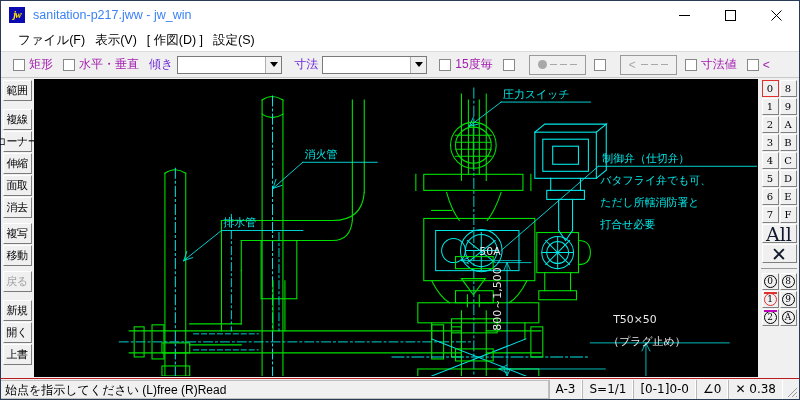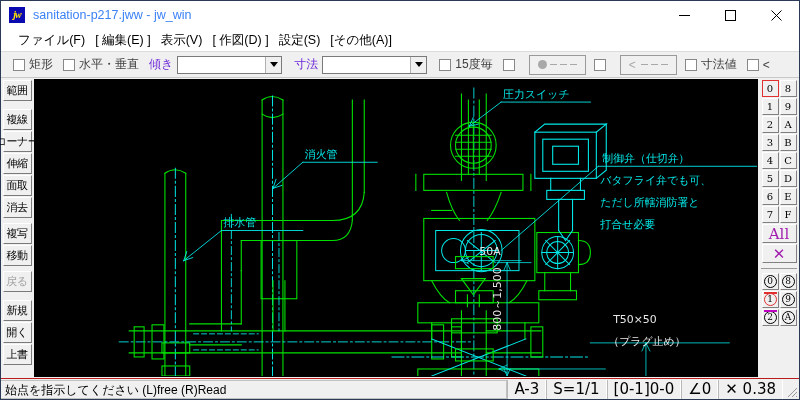--- a/index.html
+++ b/index.html
@@ -90,21 +90,21 @@
     border-bottom: 1px solid #c8c8c8;
   }
   .chk-group { display: flex; align-items: center; margin-right: 10px; }
   .chkbox {
     width: 12px; height: 12px;
     border: 1px solid #888;
     background: #ffffff;
     margin-right: 4px;
     flex: 0 0 12px;
   }
-  .chk-label { font-size: 12px; color: #404040; white-space: nowrap; text-align: right; }
+  .chk-label { font-size: 12px; color: #a21caf; white-space: nowrap; text-align: right; }
   .tb-label { font-size: 12px; color: #6d28d9; margin-right: 4px; white-space: nowrap; }
   .combo {
     height: 18px;
     background: #ffffff;
     border: 1px solid #7a7a7a;
     display: flex;
     align-items: stretch;
     margin-right: 12px;
   }
   .combo .cval { flex: 1; font-size: 11px; padding-left: 3px; line-height: 16px; color:#000; }
@@ -214,22 +214,22 @@
   }
   .lbtn.sel { outline: 1.5px solid #e03030; outline-offset: -1px; }
   .lbtn-wide {
     width: 35px; height: 19px;
     background: #f0f0f0;
     border-top: 1px solid #ffffff;
     border-left: 1px solid #ffffff;
     border-right: 1px solid #808080;
     border-bottom: 1px solid #808080;
     display: flex; align-items: center; justify-content: center;
-    font-size: 15px;
-    color: #a21caf;
+    font-size: 19px;
+    color: #0f172a;
     margin-bottom: 1px;
     font-family: "DejaVu Serif", serif;
   }
   .gbtn {
     width: 17px; height: 17px;
     background: #f0f0f0;
     border-top: 1px solid #ffffff;
     border-left: 1px solid #ffffff;
     border-right: 1px solid #808080;
     border-bottom: 1px solid #808080;
@@ -267,21 +267,21 @@
     color: #000;
     padding-left: 4px;
     border: 1px solid #c0c0c0;
     border-left: none;
     height: 19px;
     line-height: 18px;
     background: #f0f0f0;
     white-space: nowrap;
   }
   .status-cell {
-    font-size: 15px;
+    font-size: 12px;
     color: #000;
     height: 19px;
     line-height: 18px;
     padding: 0 6px;
     border-left: 1px solid #b8b8b8;
     border-right: 1px solid #ffffff;
     display: flex; align-items: center; justify-content: center;
     white-space: nowrap;
     font-family: "DejaVu Sans", sans-serif;
   }
@@ -314,25 +314,23 @@
         <svg width="13" height="13" viewBox="0 0 13 13">
             <line x1="1.5" y1="1.5" x2="11.5" y2="11.5" stroke="#000" stroke-width="1"></line>
             <line x1="11.5" y1="1.5" x2="1.5" y2="11.5" stroke="#000" stroke-width="1"></line>
           </svg>
       </div>
     </div>
   </div>
 
   <div class="menubar">
     <div class="menu-item">ファイル(F)</div>
-    <div class="menu-item">[ 編集(E) ]</div>
     <div class="menu-item">表示(V)</div>
     <div class="menu-item">[ 作図(D) ]</div>
     <div class="menu-item">設定(S)</div>
-    <div class="menu-item">[その他(A)]</div>
   </div>
 
   <div class="toolbar">
     <div class="chk-group">
       <div class="chkbox"></div>
       <span class="chk-label">矩形</span>
     </div>
     <div class="chk-group">
       <div class="chkbox"></div>
       <span class="chk-label">水平・垂直</span>

